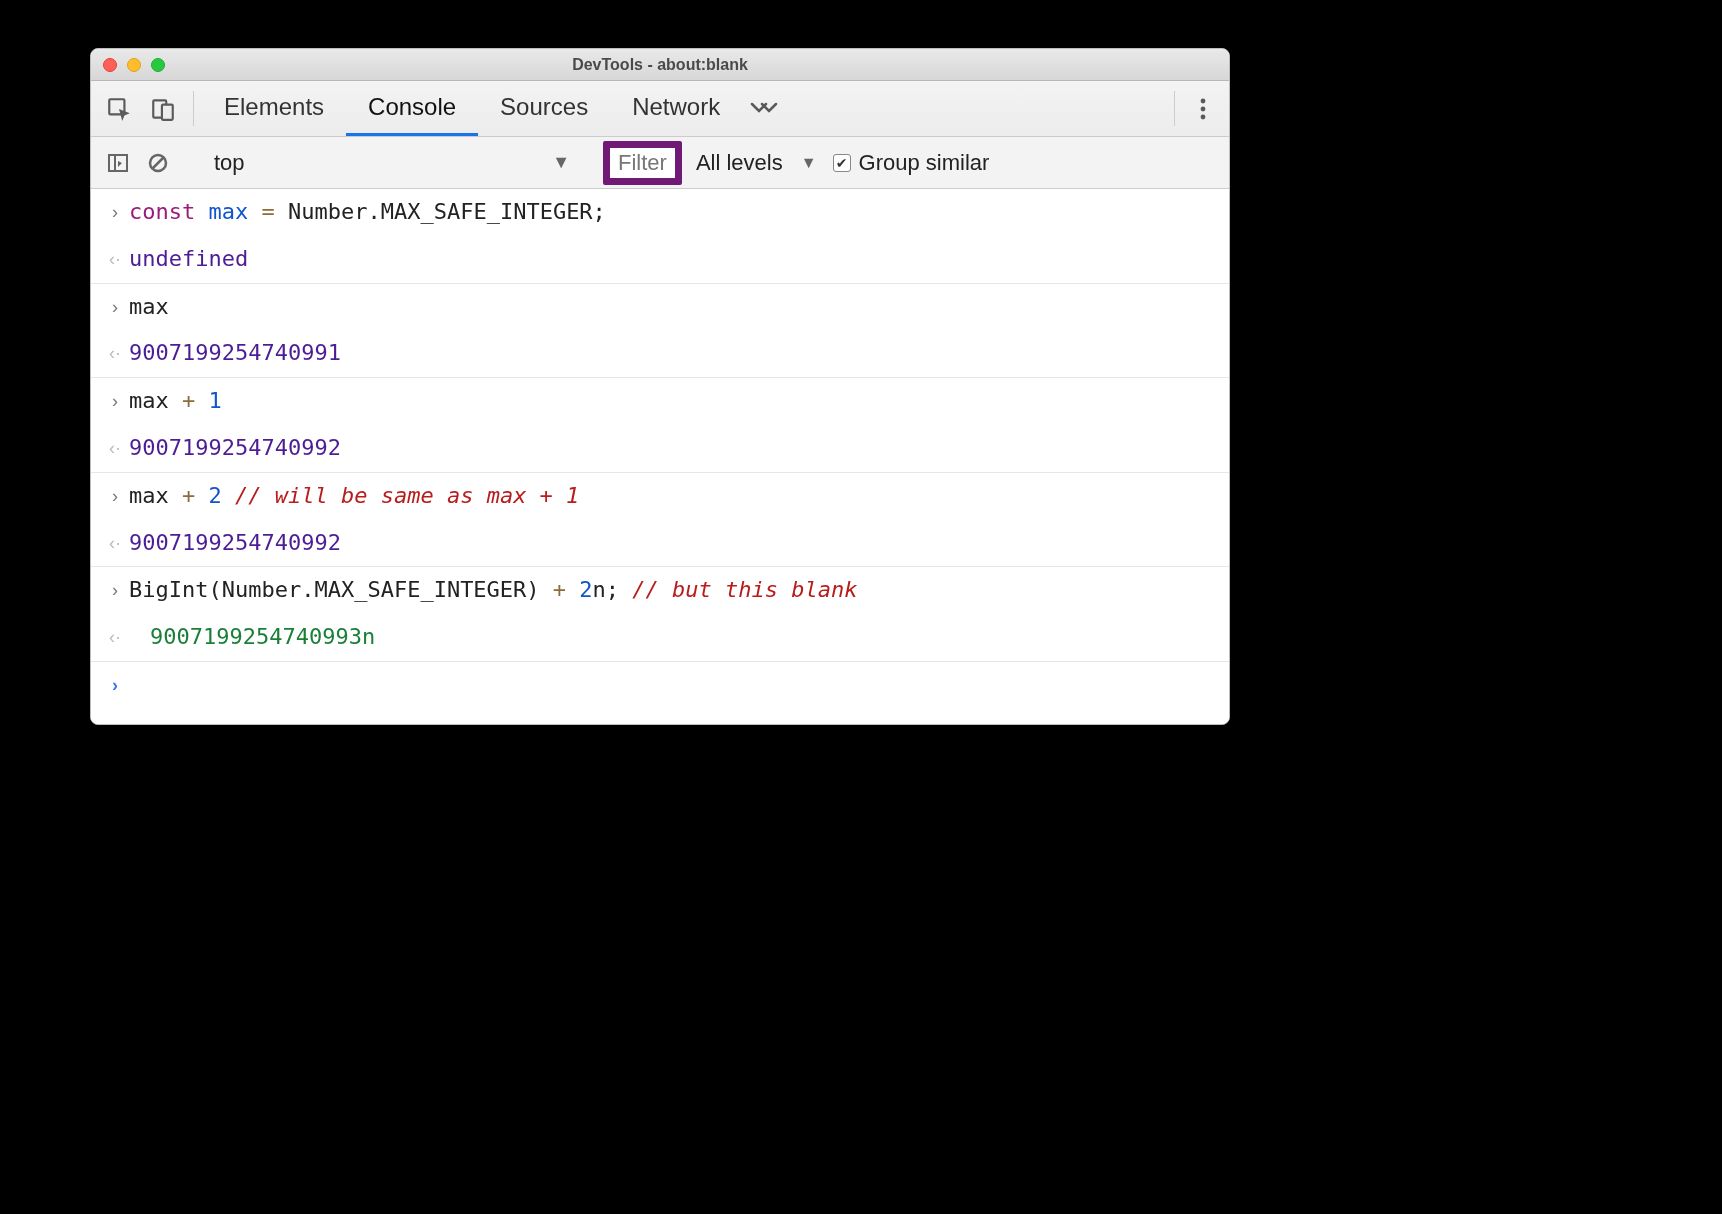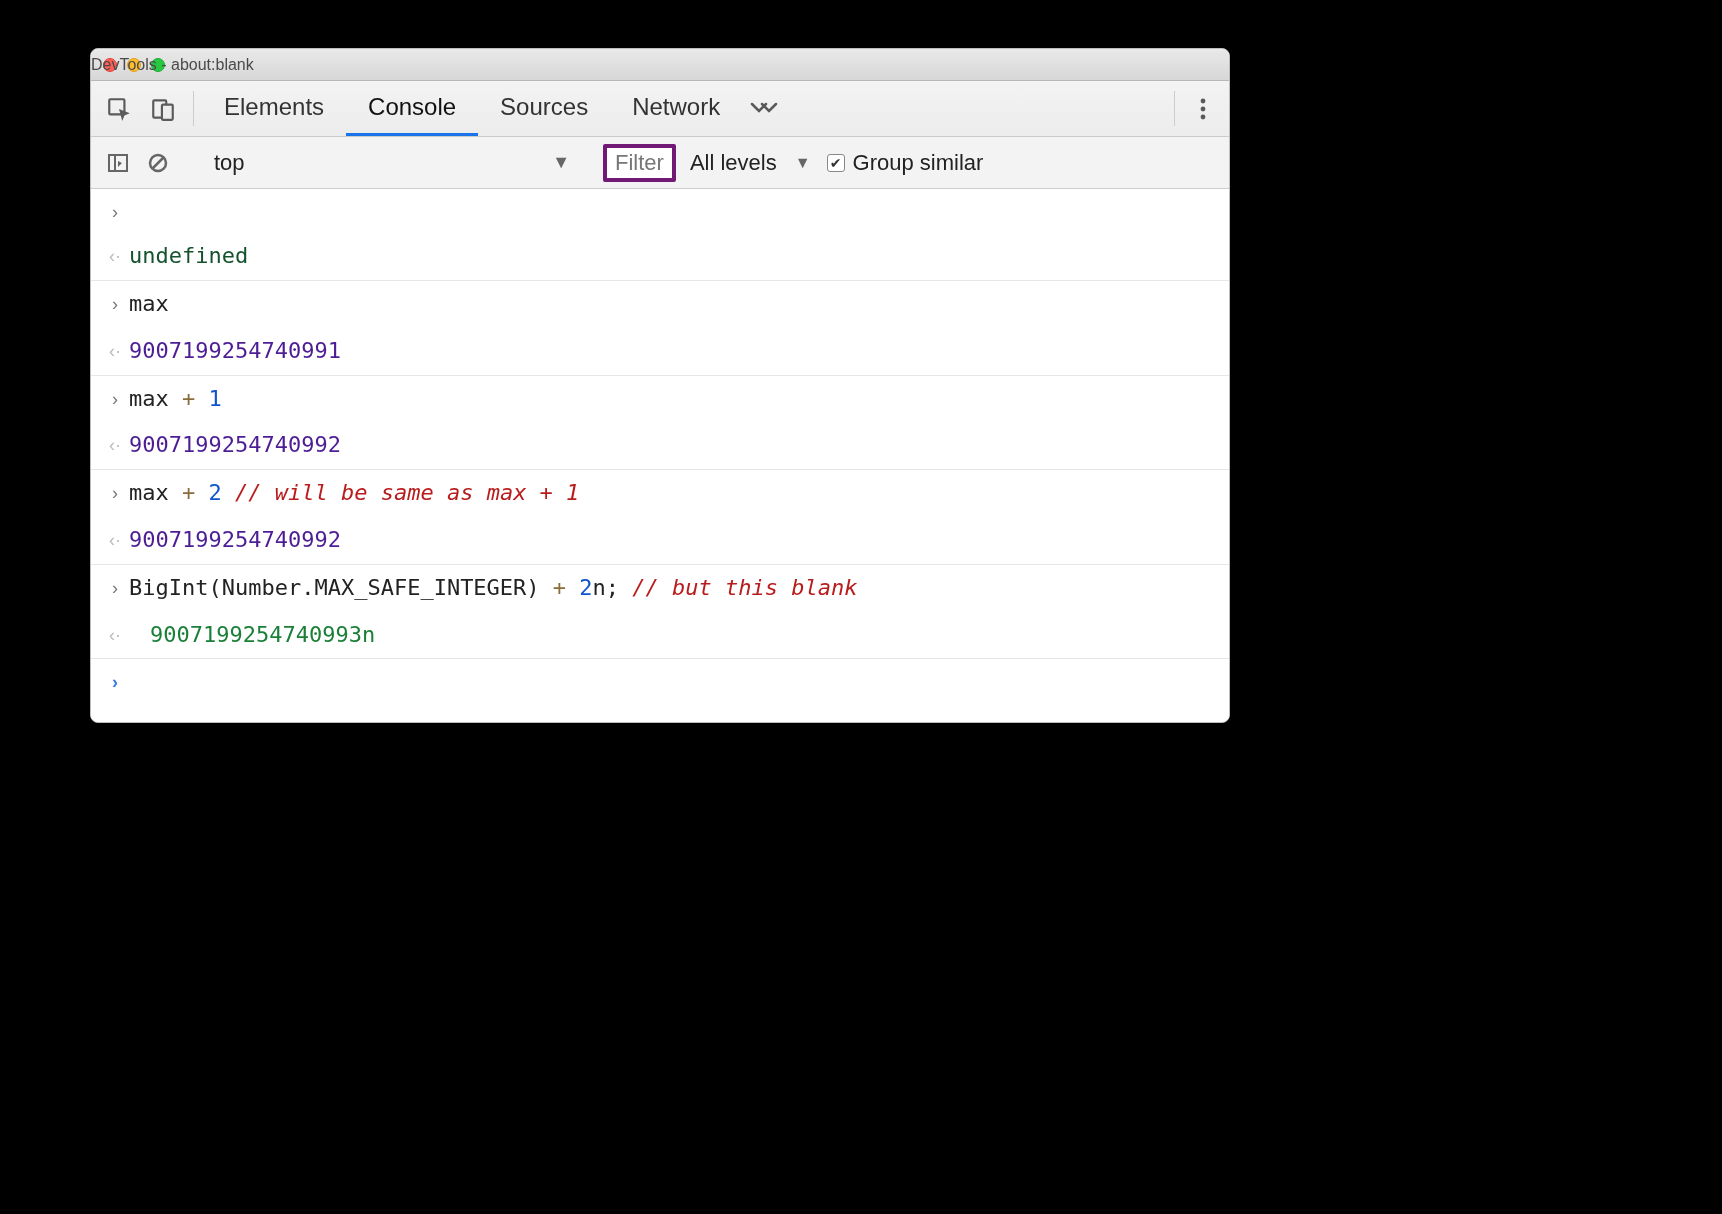--- a/index.html
+++ b/index.html
@@ -31,22 +31,22 @@
     align-items: center;
     padding: 0 12px;
     position: relative;
   }
   .traffic { display: flex; gap: 10px; }
   .dot { width: 14px; height: 14px; border-radius: 50%; }
   .dot.red { background:#ff5f57; border:1px solid #e24238;}
   .dot.yellow { background:#ffbd2e; border:1px solid #e1a116;}
   .dot.green { background:#28c940; border:1px solid #1dad30;}
   .title-text {
-    position:absolute; left:0; right:0; 
-    font-size:16px; color:#4a4a4a;
+    position:absolute; left:0; right:0; text-align:center;
+    font-size:16px; color:#4a4a4a;font-weight:bold;
   }
   .tabs {
     height: 56px;
     background: linear-gradient(#f3f3f3,#ececec);
     border-bottom: 1px solid #ccc;
     display:flex; align-items:stretch;
     padding: 0 6px;
   }
   .tool-icon {
     width: 44px; display:flex; align-items:center; justify-content:center;
@@ -77,21 +77,21 @@
   .context-select {
     flex:0 0 auto;
     display:flex; align-items:center; gap:88px;
     padding: 0 4px 0 10px;
     color:#222;
     width: 370px;
     justify-content: space-between;
   }
   .context-select .chev { color:#666; font-size:18px;}
   .filter-label {
-    background:#fff; border:4px solid #701a75; border-radius:2px;
+    background:#fff; border:7px solid #701a75; border-radius:2px;
     padding: 2px 8px; color:#777;
   }
   .levels { display:flex; align-items:center; gap:18px; color:#222;}
   .chk { width:18px; height:18px; border:1px solid #888; border-radius:3px; display:inline-flex; align-items:center; justify-content:center; background:#fff; font-size:14px; color:#333;}
   .group { color:#222; }
 
   .console {
     background:#fff;
     font-family: Menlo, Consolas, monospace;
     font-size: 22px;
@@ -110,21 +110,21 @@
   }
   .gutter.in-dark { color:#777; }
   .gutter.blue { color:#3b78e7; font-weight:600; }
   .code { white-space: pre-wrap; }
   .kw { color:#9a1b7a; }
   .ident { color:#1155cc; }
   .num { color:#4c1d95; }
   .numlit { color:#1155cc; }
   .op { color:#8a6d3b; }
   .plain { color:#222; }
-  .undef { color:#14532d;margin-top:48px; }
+  .undef { color:#4c1d95;margin-top:48px; }
   .comment { color:#b91c1c; font-style: italic; }
   .bigint { color:#1a7f37;margin-left:21px; }
 
   svg { display:block; }
 </style>
 </head>
 <body>
 
 <div class="window">
 
@@ -202,20 +202,21 @@
     <label class="group" style="display:flex;align-items:center;gap:8px;margin-left:10px;">
       <span class="chk">✔</span>
       <span>Group similar</span>
     </label>
   </div>
 
   <div class="console" id="console-host">
       <div class="group-block">
         <div class="row">
           <div class="gutter in-dark">›</div>
+          <div class="code"><span class="kw">const</span><span class="plain"> </span><span class="ident">max</span><span class="plain"> </span><span class="op">=</span><span class="plain"> Number.MAX_SAFE_INTEGER;</span></div>
         </div>
         <div class="row">
           <div class="gutter">‹·</div>
           <div class="code"><span class="undef">undefined</span></div>
         </div>
       </div>
       <div class="group-block">
         <div class="row">
           <div class="gutter in-dark">›</div>
           <div class="code"><span class="plain">max</span></div>

